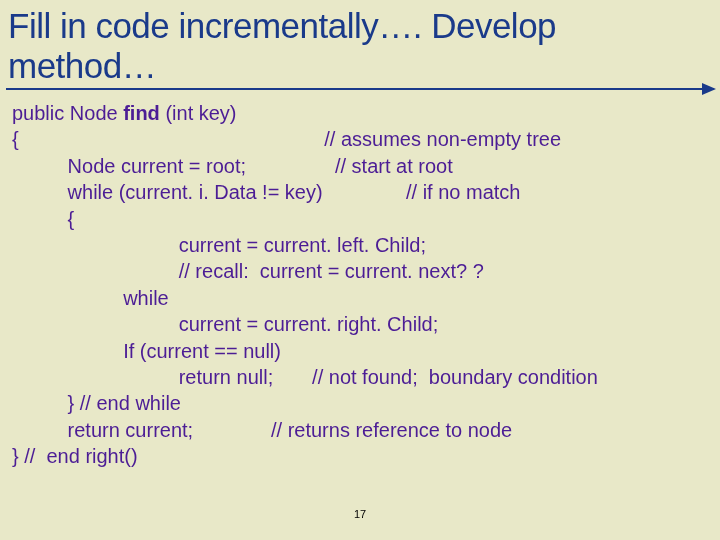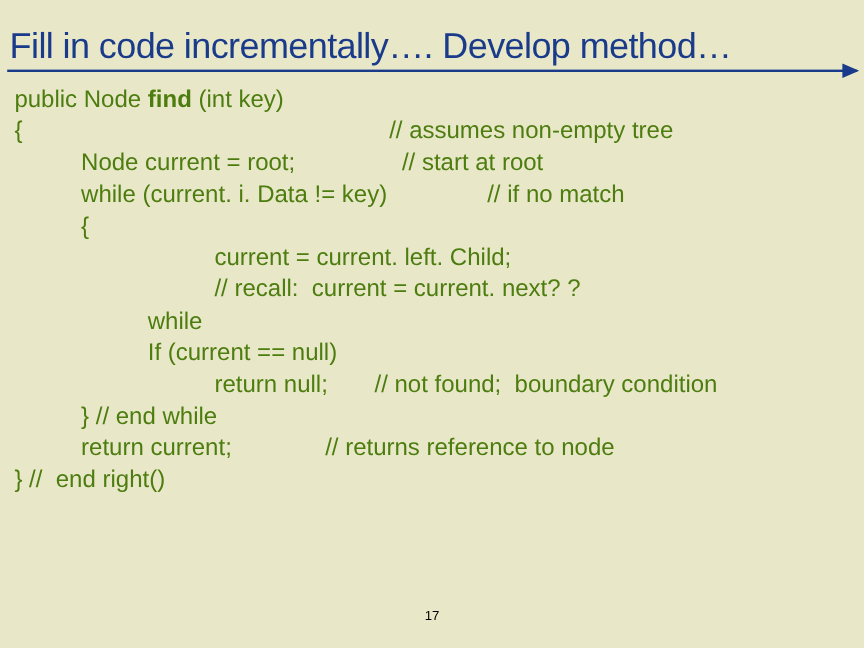--- a/index.html
+++ b/index.html
@@ -6,42 +6,42 @@
   body {
     width: 720px;
     height: 540px;
     background: #e8e8c8;
     font-family: Arial, Helvetica, sans-serif;
     overflow: hidden;
     position: relative;
   }
   .title {
     color: #1a3a8a;
-    font-size: 30px;
-    padding: 22px 8px 2px 8px;
+    font-size: 35px;
+    padding: 6px 8px 2px 8px;
     letter-spacing: -0.5px;
   }
   .underline {
     height: 2px;
     background: #1a3a8a;
     margin: 0 6px 0 6px;
     position: relative;
   }
   .arrow {
     position: absolute;
     right: -2px;
     top: -5px;
     width: 0; height: 0;
     border-left: 14px solid #1a3a8a;
     border-top: 6px solid transparent;
     border-bottom: 6px solid transparent;
   }
   .code {
     padding: 10px 10px 0 12px;
-    color: #4d7c0f;
+    color: #4c1d95;
     font-size: 20px;
     line-height: 1.32;
   }
   .line { white-space: pre; }
   .b { font-weight: bold; }
   .pagenum {
     position: absolute;
     bottom: 20px;
     left: 50%;
     transform: translateX(-50%);
@@ -60,20 +60,21 @@
 <div class="code">
   <div class="line"><span>public Node </span><span class="b">find</span><span> (int key)</span></div>
   <div class="line">{                                                       // assumes non-empty tree</div>
   <div class="line">          Node current = root;                // start at root</div>
   <div class="line"></div>
   <div class="line">          while (current. i. Data != key)               // if no match</div>
   <div class="line">          {</div>
   <div class="line">                              current = current. left. Child;</div>
   <div class="line">                              // recall:  current = current. next? ?</div>
   <div class="line">                    while</div>
+  <div class="line">                              current = current. right. Child;</div>
   <div class="line">                    If (current == null)</div>
   <div class="line">                              return null;       // not found;  boundary condition</div>
   <div class="line">          } // end while</div>
   <div class="line">          return current;              // returns reference to node</div>
   <div class="line">} //  end right()</div>
 </div>
 
 <div class="pagenum">17</div>
 
 </body></html>

